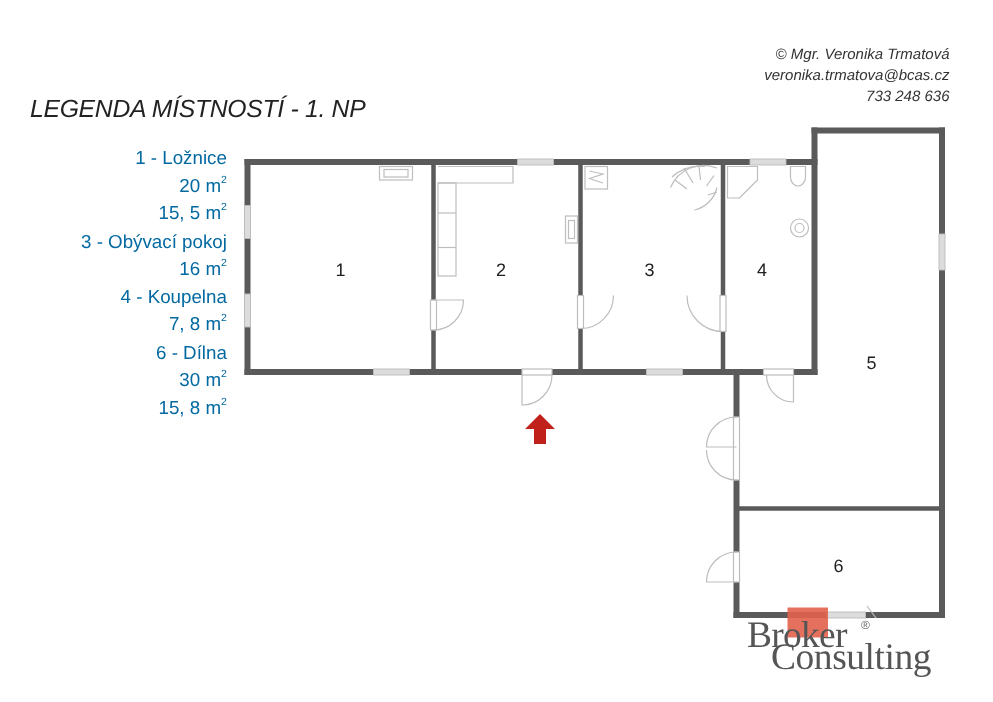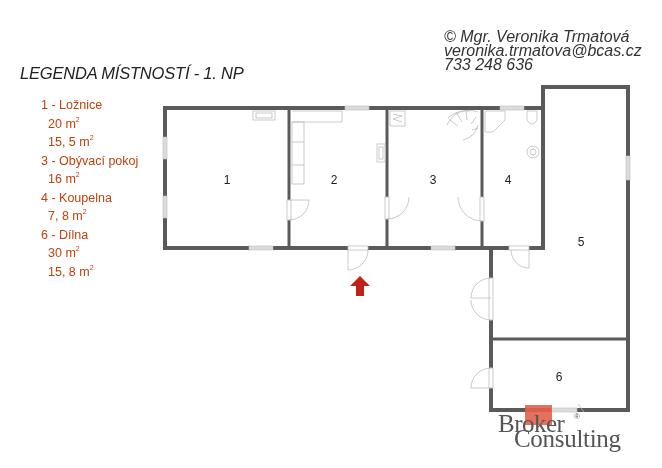--- a/index.html
+++ b/index.html
@@ -1,20 +1,20 @@
 <!DOCTYPE html>
 <html><head>
 <meta charset="utf-8">
 <style>
   html,body{margin:0;padding:0;background:#ffffff;}
   body{width:662px;height:468px;position:relative;overflow:hidden;font-family:"Liberation Sans",sans-serif;color:#222;}
-  .credits{position:absolute;right:18px;top:30px;width:200px;text-align:left;font-style:italic;font-size:16px;line-height:14px;color:#333;}
+  .credits{position:absolute;right:29px;top:30px;width:200px;text-align:right;font-style:italic;font-size:10px;line-height:14px;color:#333;}
   .credits div{white-space:nowrap;}
   .legend-title{position:absolute;left:20px;top:64px;font-style:italic;font-size:16.5px;color:#222;letter-spacing:-0.2px;white-space:nowrap;}
-  .legend{position:absolute;left:41px;top:96px;font-size:12.5px;line-height:18.5px;color:#c2410c;}
+  .legend{position:absolute;left:54px;top:96px;font-size:12.5px;line-height:18.5px;color:#0369a1;text-align:right;}
   .legend .name{white-space:nowrap;}
   .legend .area{padding-left:7px;white-space:nowrap;}
   .legend sup{font-size:7px;vertical-align:6px;line-height:0;}
   svg.plan{position:absolute;left:0;top:0;}
   .logo{position:absolute;left:496px;top:410px;width:140px;height:50px;}
   .logo .broker{position:absolute;left:2px;top:0;font-family:"Liberation Serif",serif;font-size:25px;color:#555;letter-spacing:-0.5px;}
   .logo .consulting{position:absolute;left:18px;top:15px;font-family:"Liberation Serif",serif;font-size:25px;color:#555;letter-spacing:-0.3px;}
   .logo .reg{position:absolute;left:78px;top:2px;font-size:8px;color:#666;}
 </style>
 </head>

